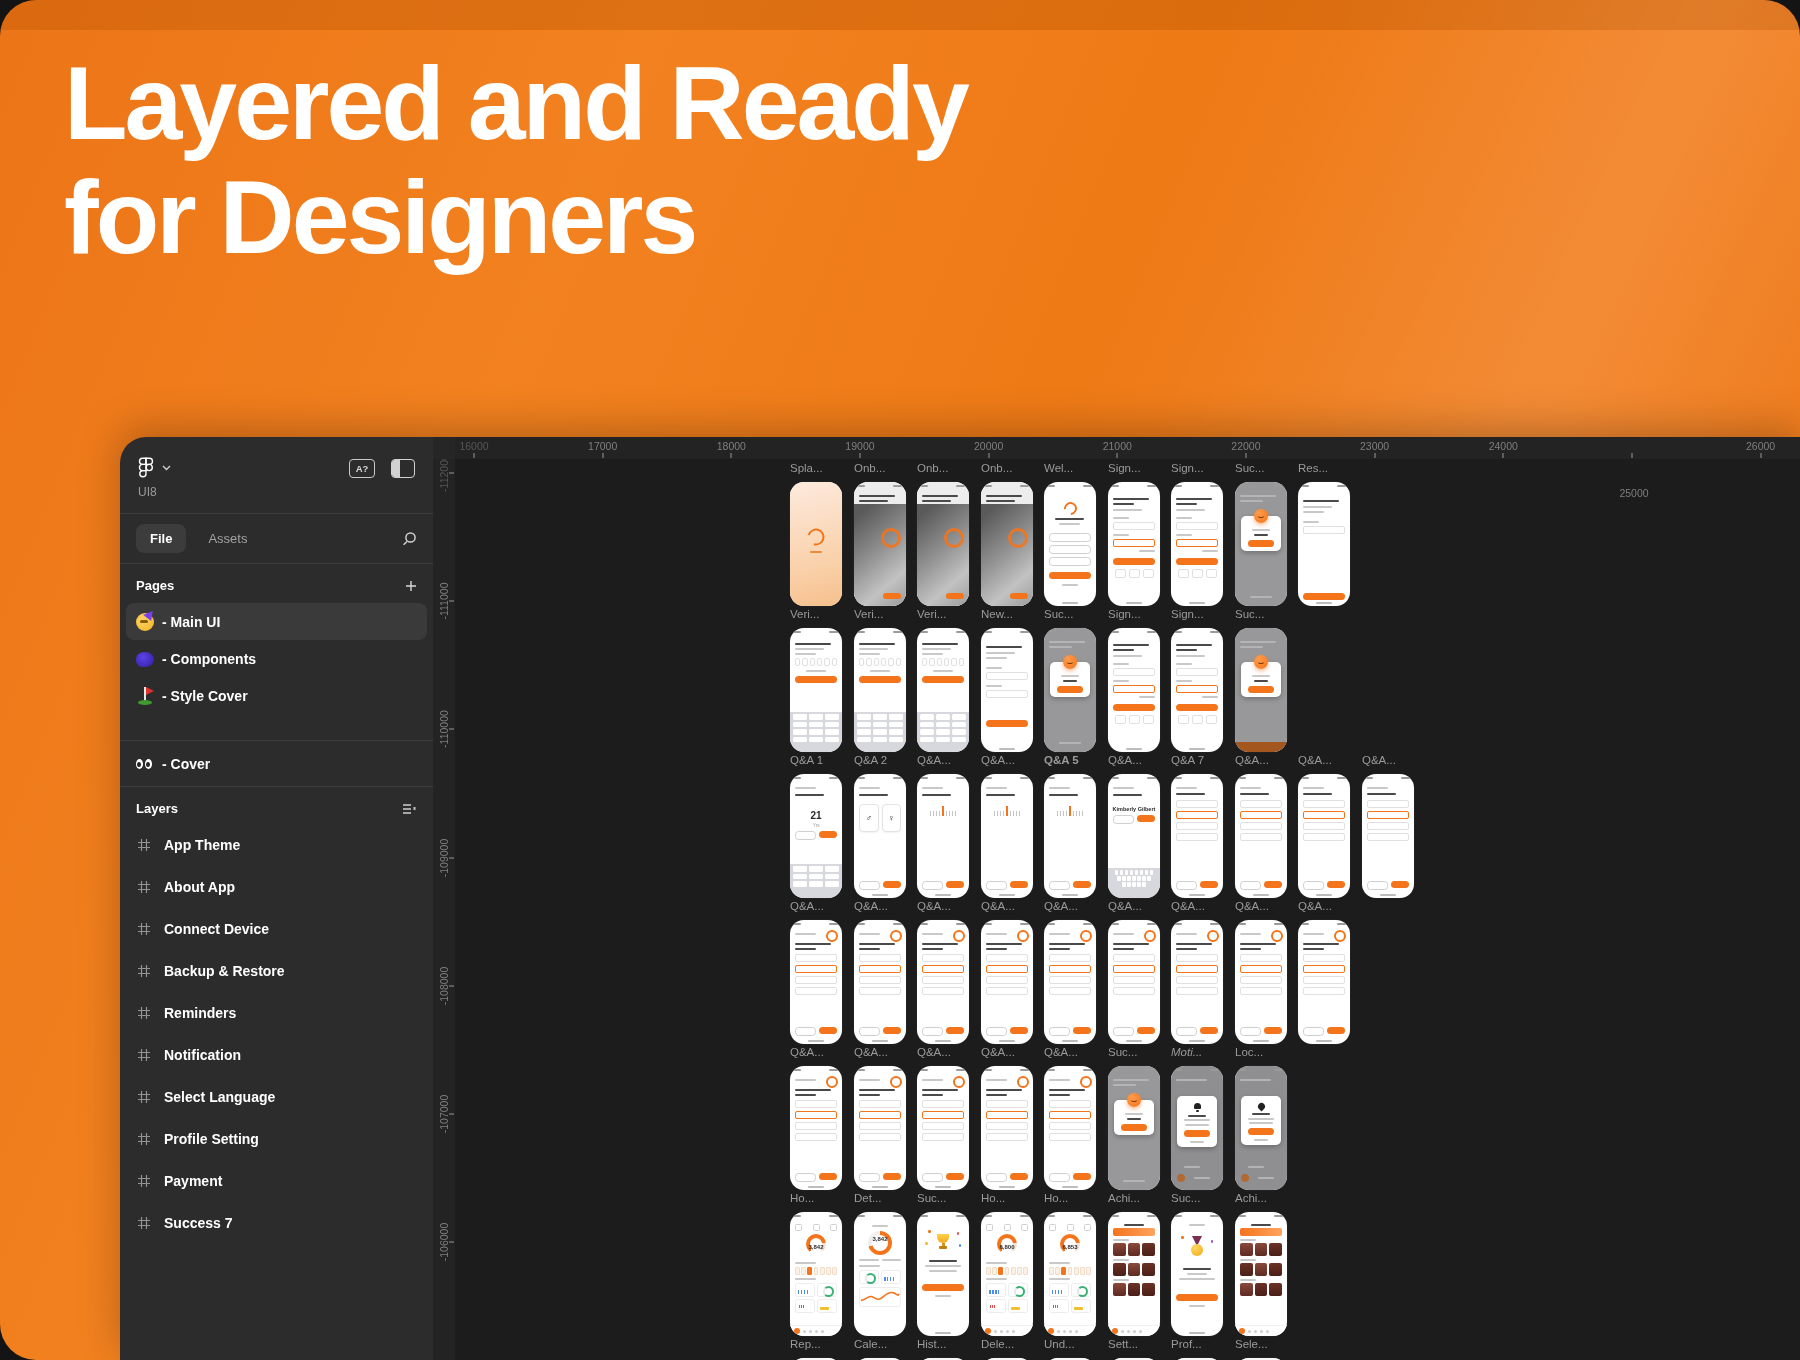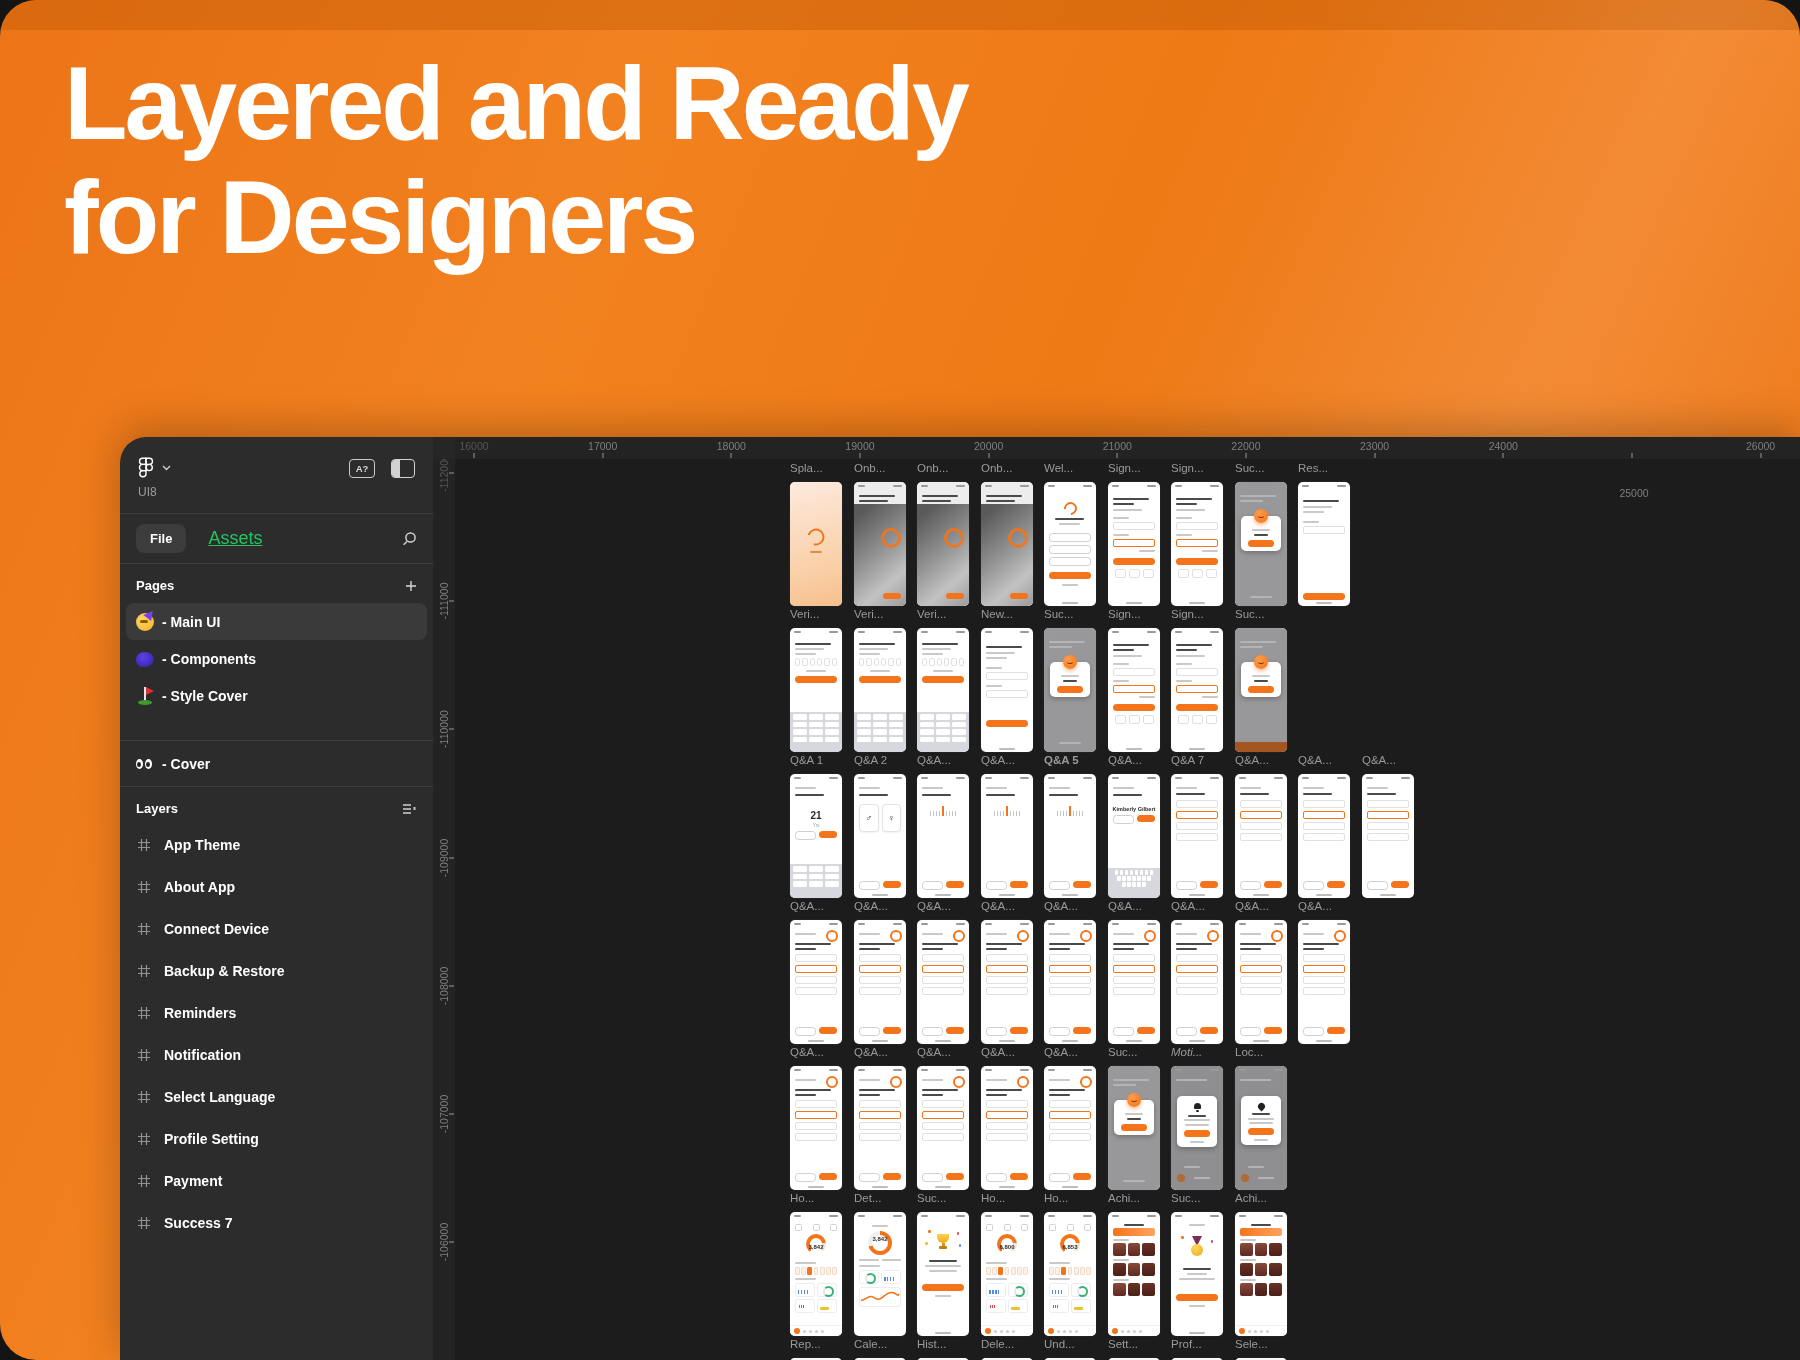--- a/index.html
+++ b/index.html
@@ -29,21 +29,21 @@
   .fontbadge{width:24px;height:17px;border:1.2px solid #c9c9c9;border-radius:4px;color:#d6d6d6;
     font-size:9.5px;font-weight:700;display:flex;align-items:center;justify-content:center;margin-right:16px;}
   .panelicon{width:22px;height:17px;border:1.4px solid #d2d2d2;border-radius:4px;position:relative;overflow:hidden;}
   .panelicon::before{content:"";position:absolute;left:0;top:0;bottom:0;width:8px;background:#d2d2d2;}
   .filetitle{padding:24px 18px 0 18px;}
   .filetitle .name{font-size:15.5px;font-weight:700;letter-spacing:.1px;white-space:nowrap;overflow:hidden;}
   .org{padding:6px 18px 14px 18px;font-size:12px;color:#9c9c9c;}
   .divider{height:1px;background:#3d3d3d;}
   .tabs{padding:10px 16px;display:flex;align-items:center;}
   .tab-pill{background:#3c3c3c;border-radius:8px;padding:7px 14px;font-size:13px;font-weight:700;cursor:pointer;}
-  .tab-plain{margin-left:22px;font-size:18px;color:#22c55e;cursor:pointer;text-decoration:underline;}
+  .tab-plain{margin-left:22px;font-size:13px;color:#a3a3a3;cursor:pointer;}
   .tabs .spacer{flex:1;}
   .sec-head{padding:14px 16px 6px 16px;display:flex;align-items:center;font-size:13px;font-weight:700;}
   .sec-head .spacer{flex:1;}
   .pagelist{padding:4px 6px;}
   .pagerow{display:flex;align-items:center;height:37px;border-radius:8px;padding:0 10px;font-size:14px;font-weight:700;cursor:pointer;}
   .pagerow.active{background:#3a3a3a;}
   .pagerow .emo{width:18px;height:18px;margin-right:8px;position:relative;flex:0 0 18px;}
   .coverblock{padding:4px 6px;}
   .gap{height:22px;}
   .layerlist{padding:2px 6px 0 6px;overflow:hidden;}
@@ -69,21 +69,21 @@
   .canvas{flex:1;background:#1c1c1c;position:relative;overflow:hidden;}
   .hruler{position:absolute;left:0;top:0;right:0;height:22px;background:#232323;}
   .vruler{position:absolute;left:0;top:0;bottom:0;width:22px;background:#232323;}
   .rcorner{position:absolute;left:0;top:0;width:22px;height:22px;background:#262626;z-index:3;}
   .hnum{position:absolute;top:3px;transform:translateX(-50%);font-size:10.5px;color:#7f7f7f;}
   .htick{position:absolute;top:16px;width:2px;height:5px;background:#5d5d5d;transform:translateX(-50%);}
   .vnum{position:absolute;left:11px;transform:translate(-50%,-50%) rotate(-90deg);font-size:10.5px;color:#7f7f7f;white-space:nowrap;}
   .vtick{position:absolute;left:16px;height:2px;width:5px;background:#5d5d5d;transform:translateY(-50%);}
 
   .flabel{position:absolute;font-size:11.5px;color:#9a9a9a;white-space:nowrap;cursor:pointer;}
-  .fcard{position:absolute;width:52px;height:124px;background:#ffffff;border-radius:5px;overflow:hidden;cursor:pointer;
+  .fcard{position:absolute;width:52px;height:124px;background:#ffffff;border-radius:14px;overflow:hidden;cursor:pointer;
     box-shadow:0 0 0 .5px rgba(255,255,255,.05);}
 
   
   .fcard .sbar{height:7px;display:flex;justify-content:space-between;padding:3px 4px 0;}
   .fcard .sbar i{width:7px;height:2px;background:#9a9a9a;border-radius:1px;}
   .fcard .sbar u{width:9px;height:2px;background:#9a9a9a;border-radius:1px;}
   .ln{height:2px;background:#c9c9c9;border-radius:1px;margin:3px 5px 0;}
   .ln.d{background:#4a4a4a;}
   .ln.w70{width:70%;}.ln.w55{width:55%;}.ln.w40{width:40%;}.ln.w30{width:30%;}
   .inp{height:6px;border:1px solid #e0e0e0;border-radius:2px;margin:3px 5px 0;background:#fff;}

